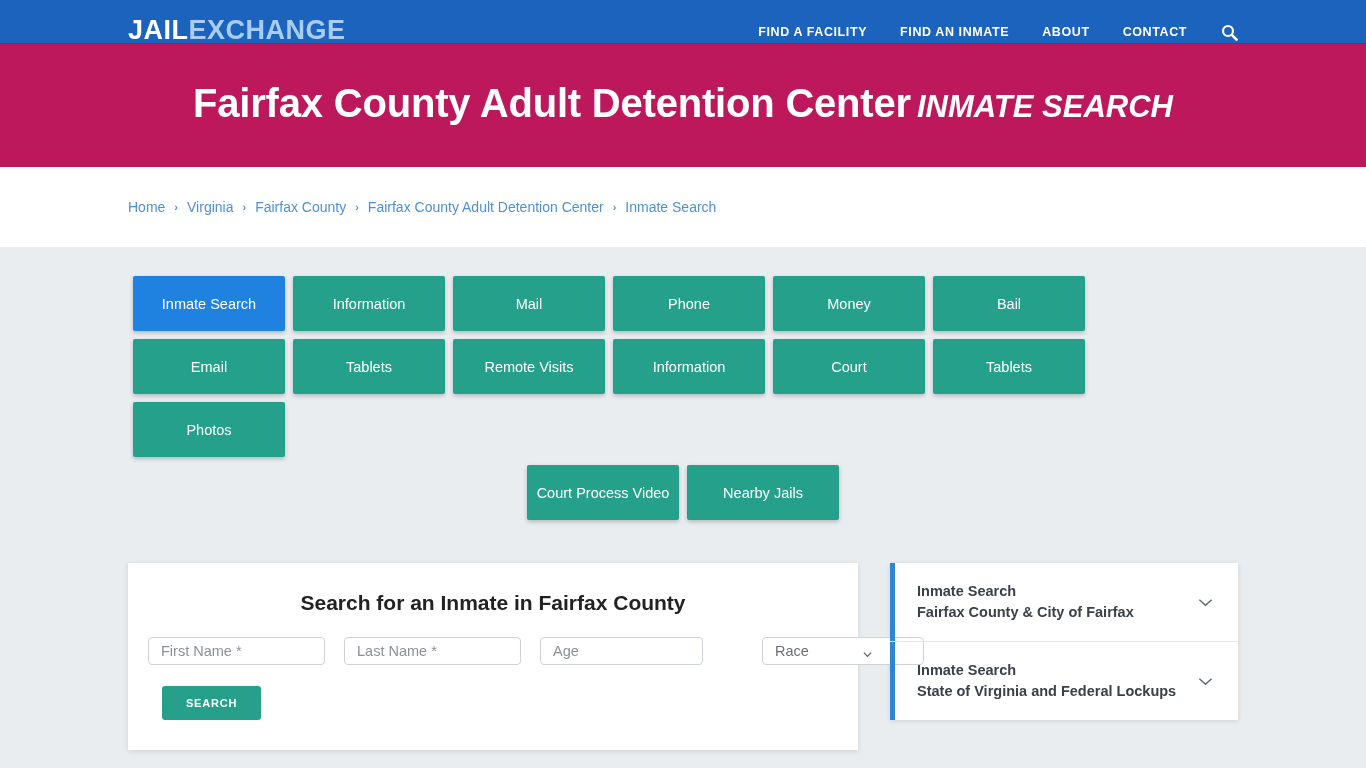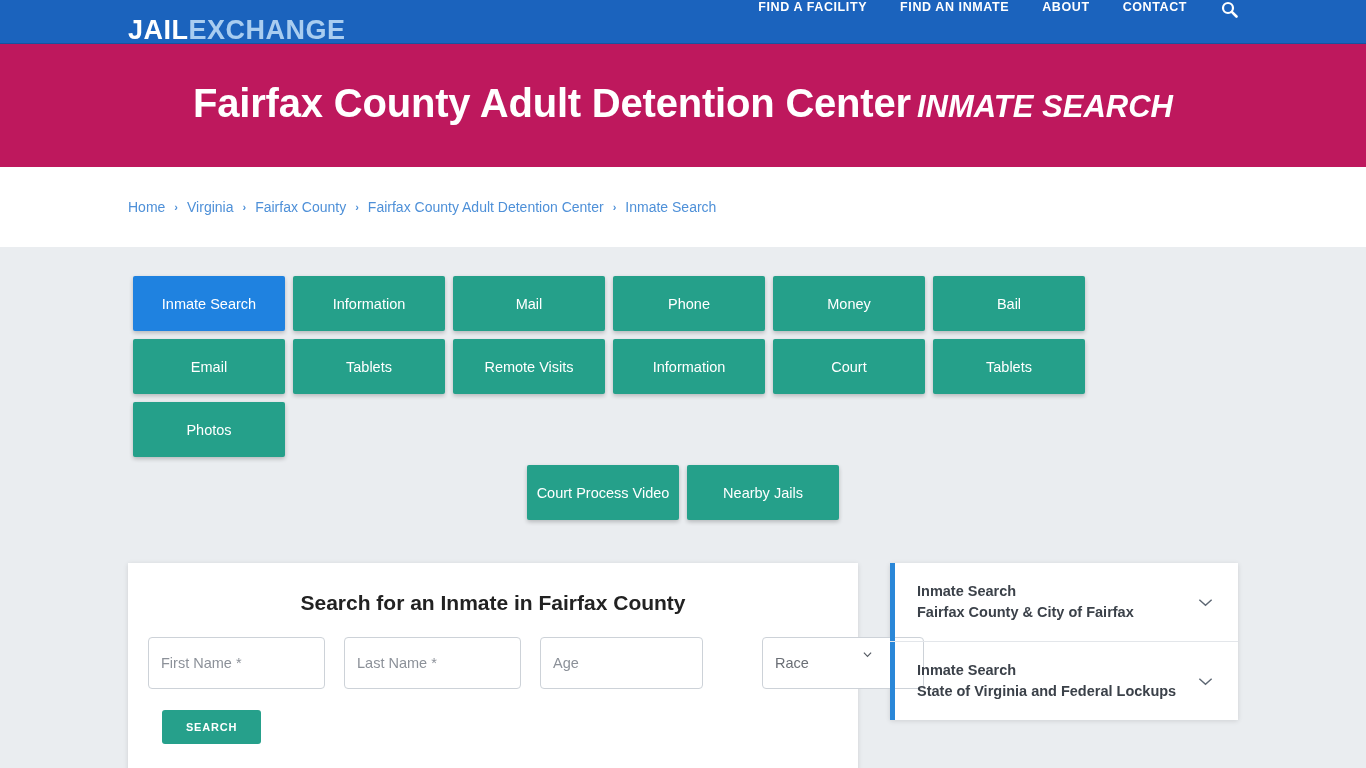--- a/index.html
+++ b/index.html
@@ -32,20 +32,21 @@
   }
   .logo .jail { color: #ffffff; }
   .logo .exchange { color: #a9cdf0; }
 
   .mainnav {
     position: absolute;
     right: 128px;
     top: 0;
     height: 64px;
     display: flex;
+    align-items: center;
     gap: 33px;
   }
   .mainnav a {
     color: #ffffff;
     font-size: 12.5px;
     font-weight: bold;
     letter-spacing: 0.6px;
     text-decoration: none;
     white-space: nowrap;
   }
@@ -170,21 +171,21 @@
     font-weight: bold;
     color: #222222;
     text-align: center;
   }
   .formrow {
     display: flex;
     gap: 19px;
     padding-left: 0px;
   }
   .fld {
-    height: 52px;
+    height: 28px;
     border: 1px solid #cdd2d8;
     border-radius: 4px;
     padding: 0 12px;
     font-size: 14.5px;
     color: #6b6f76;
     font-family: "Liberation Sans", sans-serif;
     background: #ffffff;
     outline: none;
   }
   .fld::placeholder { color: #8c9199; }

